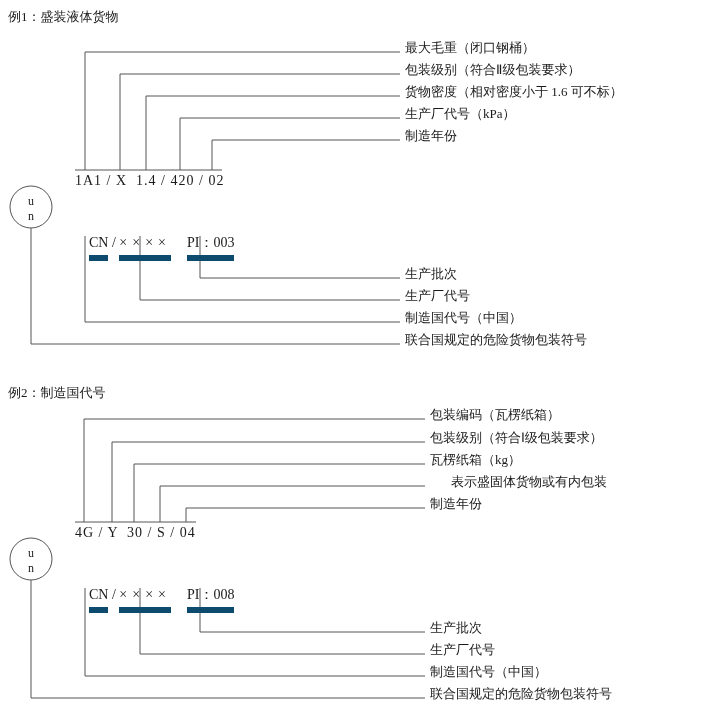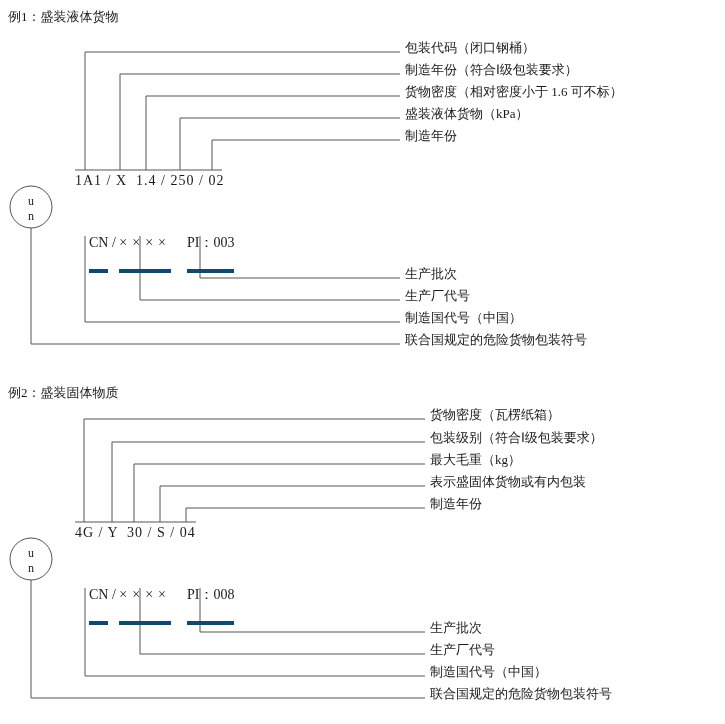--- a/index.html
+++ b/index.html
@@ -29,21 +29,21 @@
     position: absolute;
     font-size: 14px;
     letter-spacing: 1px;
     white-space: pre;
   }
   .cnline {
     position: absolute;
     font-size: 14px;
     white-space: pre;
   }
-  .cnline .ul { border-bottom: 4px solid #0c4a6e; padding-bottom: 19px; }
+  .cnline .ul { border-bottom: 6px solid #0c4a6e; padding-bottom: 5px; }
   .cnline .xs { letter-spacing: 5px; }
   .cnline .pi { margin-left: 16px; }
   .un-text {
     position: absolute;
     width: 42px;
     text-align: center;
     font-size: 12px;
     line-height: 14px;
   }
 </style>
@@ -94,46 +94,46 @@
       <line x1="140" y1="654" x2="425" y2="654"></line>
     <line x1="85" y1="588" x2="85" y2="676"></line>
       <line x1="85" y1="676" x2="425" y2="676"></line>
     <line x1="31" y1="580" x2="31" y2="698"></line>
       <line x1="31" y1="698" x2="425" y2="698"></line>
     <circle cx="31" cy="559" r="21"></circle>
   </svg>
 
   <div class="title" style="left:8px; top:8px">例1：盛装液体货物</div>
 
-  <div class="label" style="left:405px; top:39px">包装代码（闭口钢桶）</div>
-  <div class="label" style="left:405px; top:61px">制造年份（符合Ⅰ级包装要求）</div>
+  <div class="label" style="left:405px; top:39px">最大毛重（闭口钢桶）</div>
+  <div class="label" style="left:405px; top:61px">包装级别（符合Ⅱ级包装要求）</div>
   <div class="label" style="left:405px; top:83px">货物密度（相对密度小于 1.6 可不标）</div>
-  <div class="label" style="left:405px; top:105px">盛装液体货物（kPa）</div>
+  <div class="label" style="left:405px; top:105px">生产厂代号（kPa）</div>
   <div class="label" style="left:405px; top:127px">制造年份</div>
 
-  <div class="code" style="left:75px; top:173px">1A1 / X  1.4 / 250 / 02</div>
+  <div class="code" style="left:75px; top:173px">1A1 / X  1.4 / 420 / 02</div>
 
   <div class="un-text" style="left:10px; top:194px">u</div>
   <div class="un-text" style="left:10px; top:209px">n</div>
 
   <div class="cnline" style="left:75px; top:218px">
     <span class="ul">CN</span><span> / </span><span class="ul xs">××××</span><span class="ul pi">PI：003</span>
   </div>
 
   <div class="label" style="left:405px; top:265px">生产批次</div>
   <div class="label" style="left:405px; top:287px">生产厂代号</div>
   <div class="label" style="left:405px; top:309px">制造国代号（中国）</div>
   <div class="label" style="left:405px; top:331px">联合国规定的危险货物包装符号</div>
 
-  <div class="title" style="left:8px; top:384px">例2：盛装固体物质</div>
+  <div class="title" style="left:8px; top:384px">例2：制造国代号</div>
 
-  <div class="label" style="left:430px; top:406px">货物密度（瓦楞纸箱）</div>
+  <div class="label" style="left:430px; top:406px">包装编码（瓦楞纸箱）</div>
   <div class="label" style="left:430px; top:429px">包装级别（符合Ⅰ级包装要求）</div>
-  <div class="label" style="left:430px; top:451px">最大毛重（kg）</div>
-  <div class="label" style="left:430px; top:473px">表示盛固体货物或有内包装</div>
+  <div class="label" style="left:430px; top:451px">瓦楞纸箱（kg）</div>
+  <div class="label" style="left:451px; top:473px">表示盛固体货物或有内包装</div>
   <div class="label" style="left:430px; top:495px">制造年份</div>
 
   <div class="code" style="left:75px; top:525px">4G / Y  30 / S / 04</div>
 
   <div class="un-text" style="left:10px; top:546px">u</div>
   <div class="un-text" style="left:10px; top:561px">n</div>
 
   <div class="cnline" style="left:75px; top:570px">
     <span class="ul">CN</span><span> / </span><span class="ul xs">××××</span><span class="ul pi">PI：008</span>
   </div>

